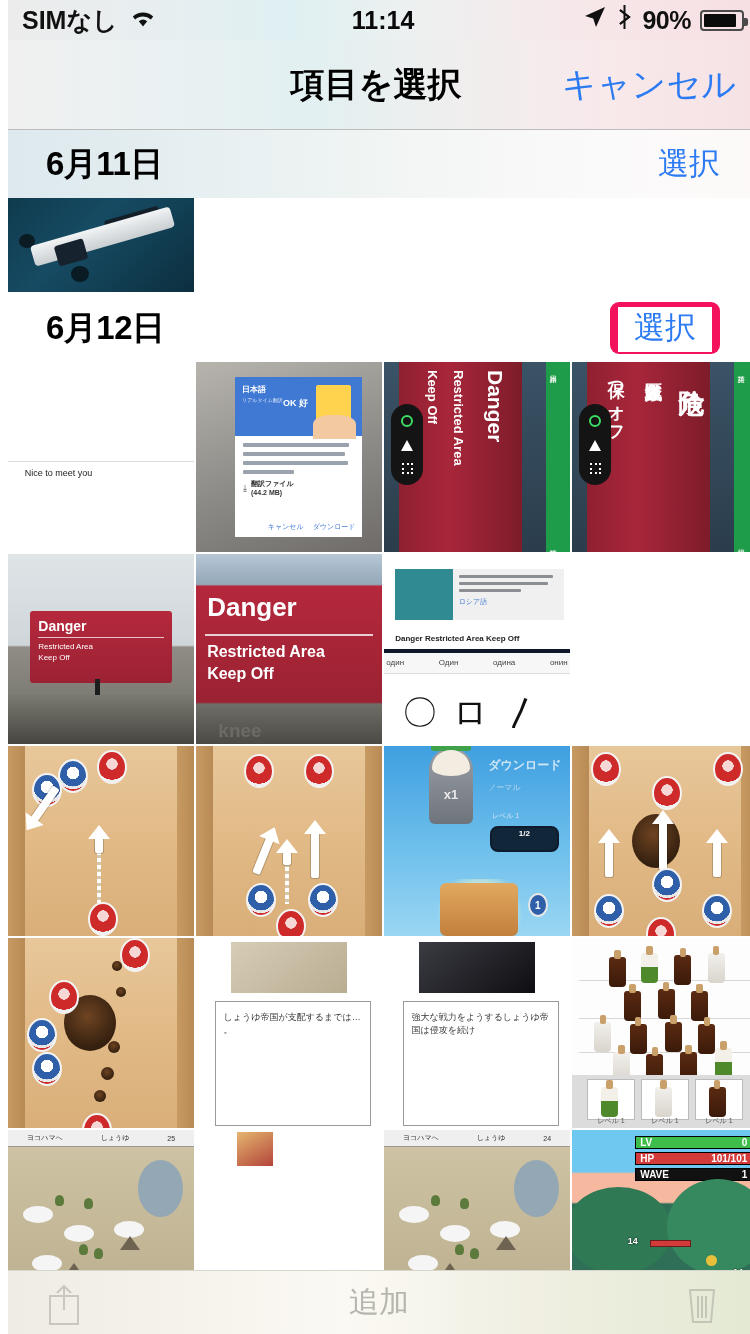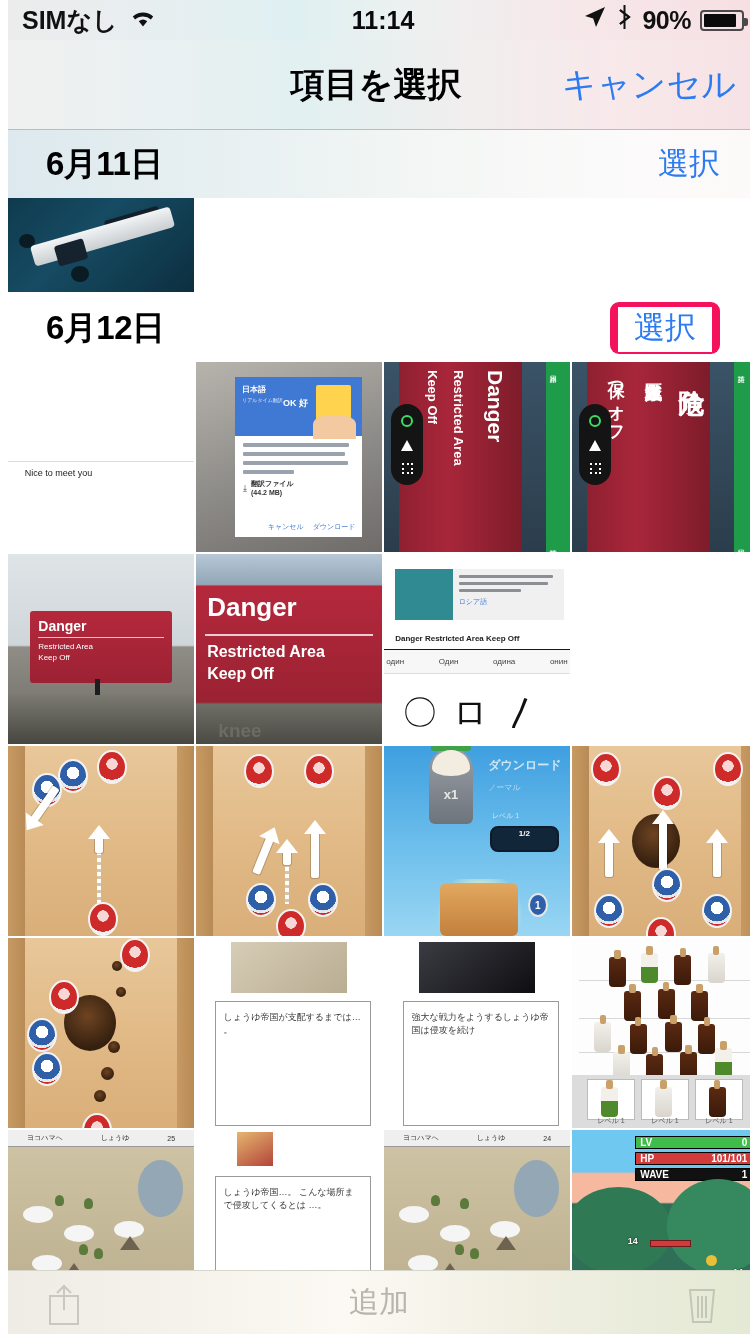--- a/index.html
+++ b/index.html
@@ -155,21 +155,21 @@
   .art-hw { background:#ffffff; }
   .art-hw .banner { position:absolute; left:6%; top:8%; right:3%; height:27%;
      background:#f0f0f0; display:flex; }
   .art-hw .banner .ill { width:34%; background:#2f8a92; }
   .art-hw .banner .tx { flex:1; padding:6px; }
   .art-hw .banner .tx .l { height:3px; background:#8b8f93; margin-bottom:4px; border-radius:1px;}
   .art-hw .banner .dl { font-size:7px; color:#3f79d4; margin-top:5px; }
   .art-hw .src { position:absolute; left:6%; top:42%; font-size:8px; color:#222; font-weight:700;}
   .art-hw .sugg { position:absolute; left:0; right:0; top:50%; height:13%;
      display:flex; align-items:center; justify-content:space-around;
-     border-top:1px solid #0f172a; border-bottom:1px solid #ddd; background:#f7f7f7;
+     border-top:4px solid #0f172a; border-bottom:1px solid #ddd; background:#f7f7f7;
      font-size:8px; color:#444;gap:30px; }
   .art-hw .ink { position:absolute; left:10%; bottom:4%; font-size:34px; color:#111;
      font-family:"Liberation Serif", serif; letter-spacing:4px; }
 
   
   .art-board { background:linear-gradient(180deg,#e8c79a 0%,#e2bb88 45%,#d9ae79 100%); }
   .art-board .edge { position:absolute; top:0; bottom:0; width:9%;
      background:linear-gradient(90deg,#c79a63,#b88a55); }
   .art-board .edge.l { left:0; } .art-board .edge.r { right:0; }
   .tok { position:absolute; width:30px; height:34px; border-radius:50%;
@@ -640,25 +640,20 @@
         <i class="tree" style="left:38%;top:60%"></i>
           <i class="tree" style="left:46%;top:62%"></i>
         <i class="mtn" style="left:60%;top:56%"></i>
           <i class="mtn" style="left:30%;top:70%"></i>
       </div>
     </div>
 
     <div class="thumb">
       <div class="tt art-story">
         <div class="avatar"></div>
-        <div class="box" style="top:24%">
-            <p>しょうゆ帝国…。
-こんな場所まで侵攻してくるとは
-…。</p>
-          </div>
       </div>
     </div>
 
     <div class="thumb">
       <div class="tt art-map">
         <div class="topbar">
           <span>ヨコハマへ</span>
           <span>しょうゆ</span>
           <span>24</span>
         </div>

